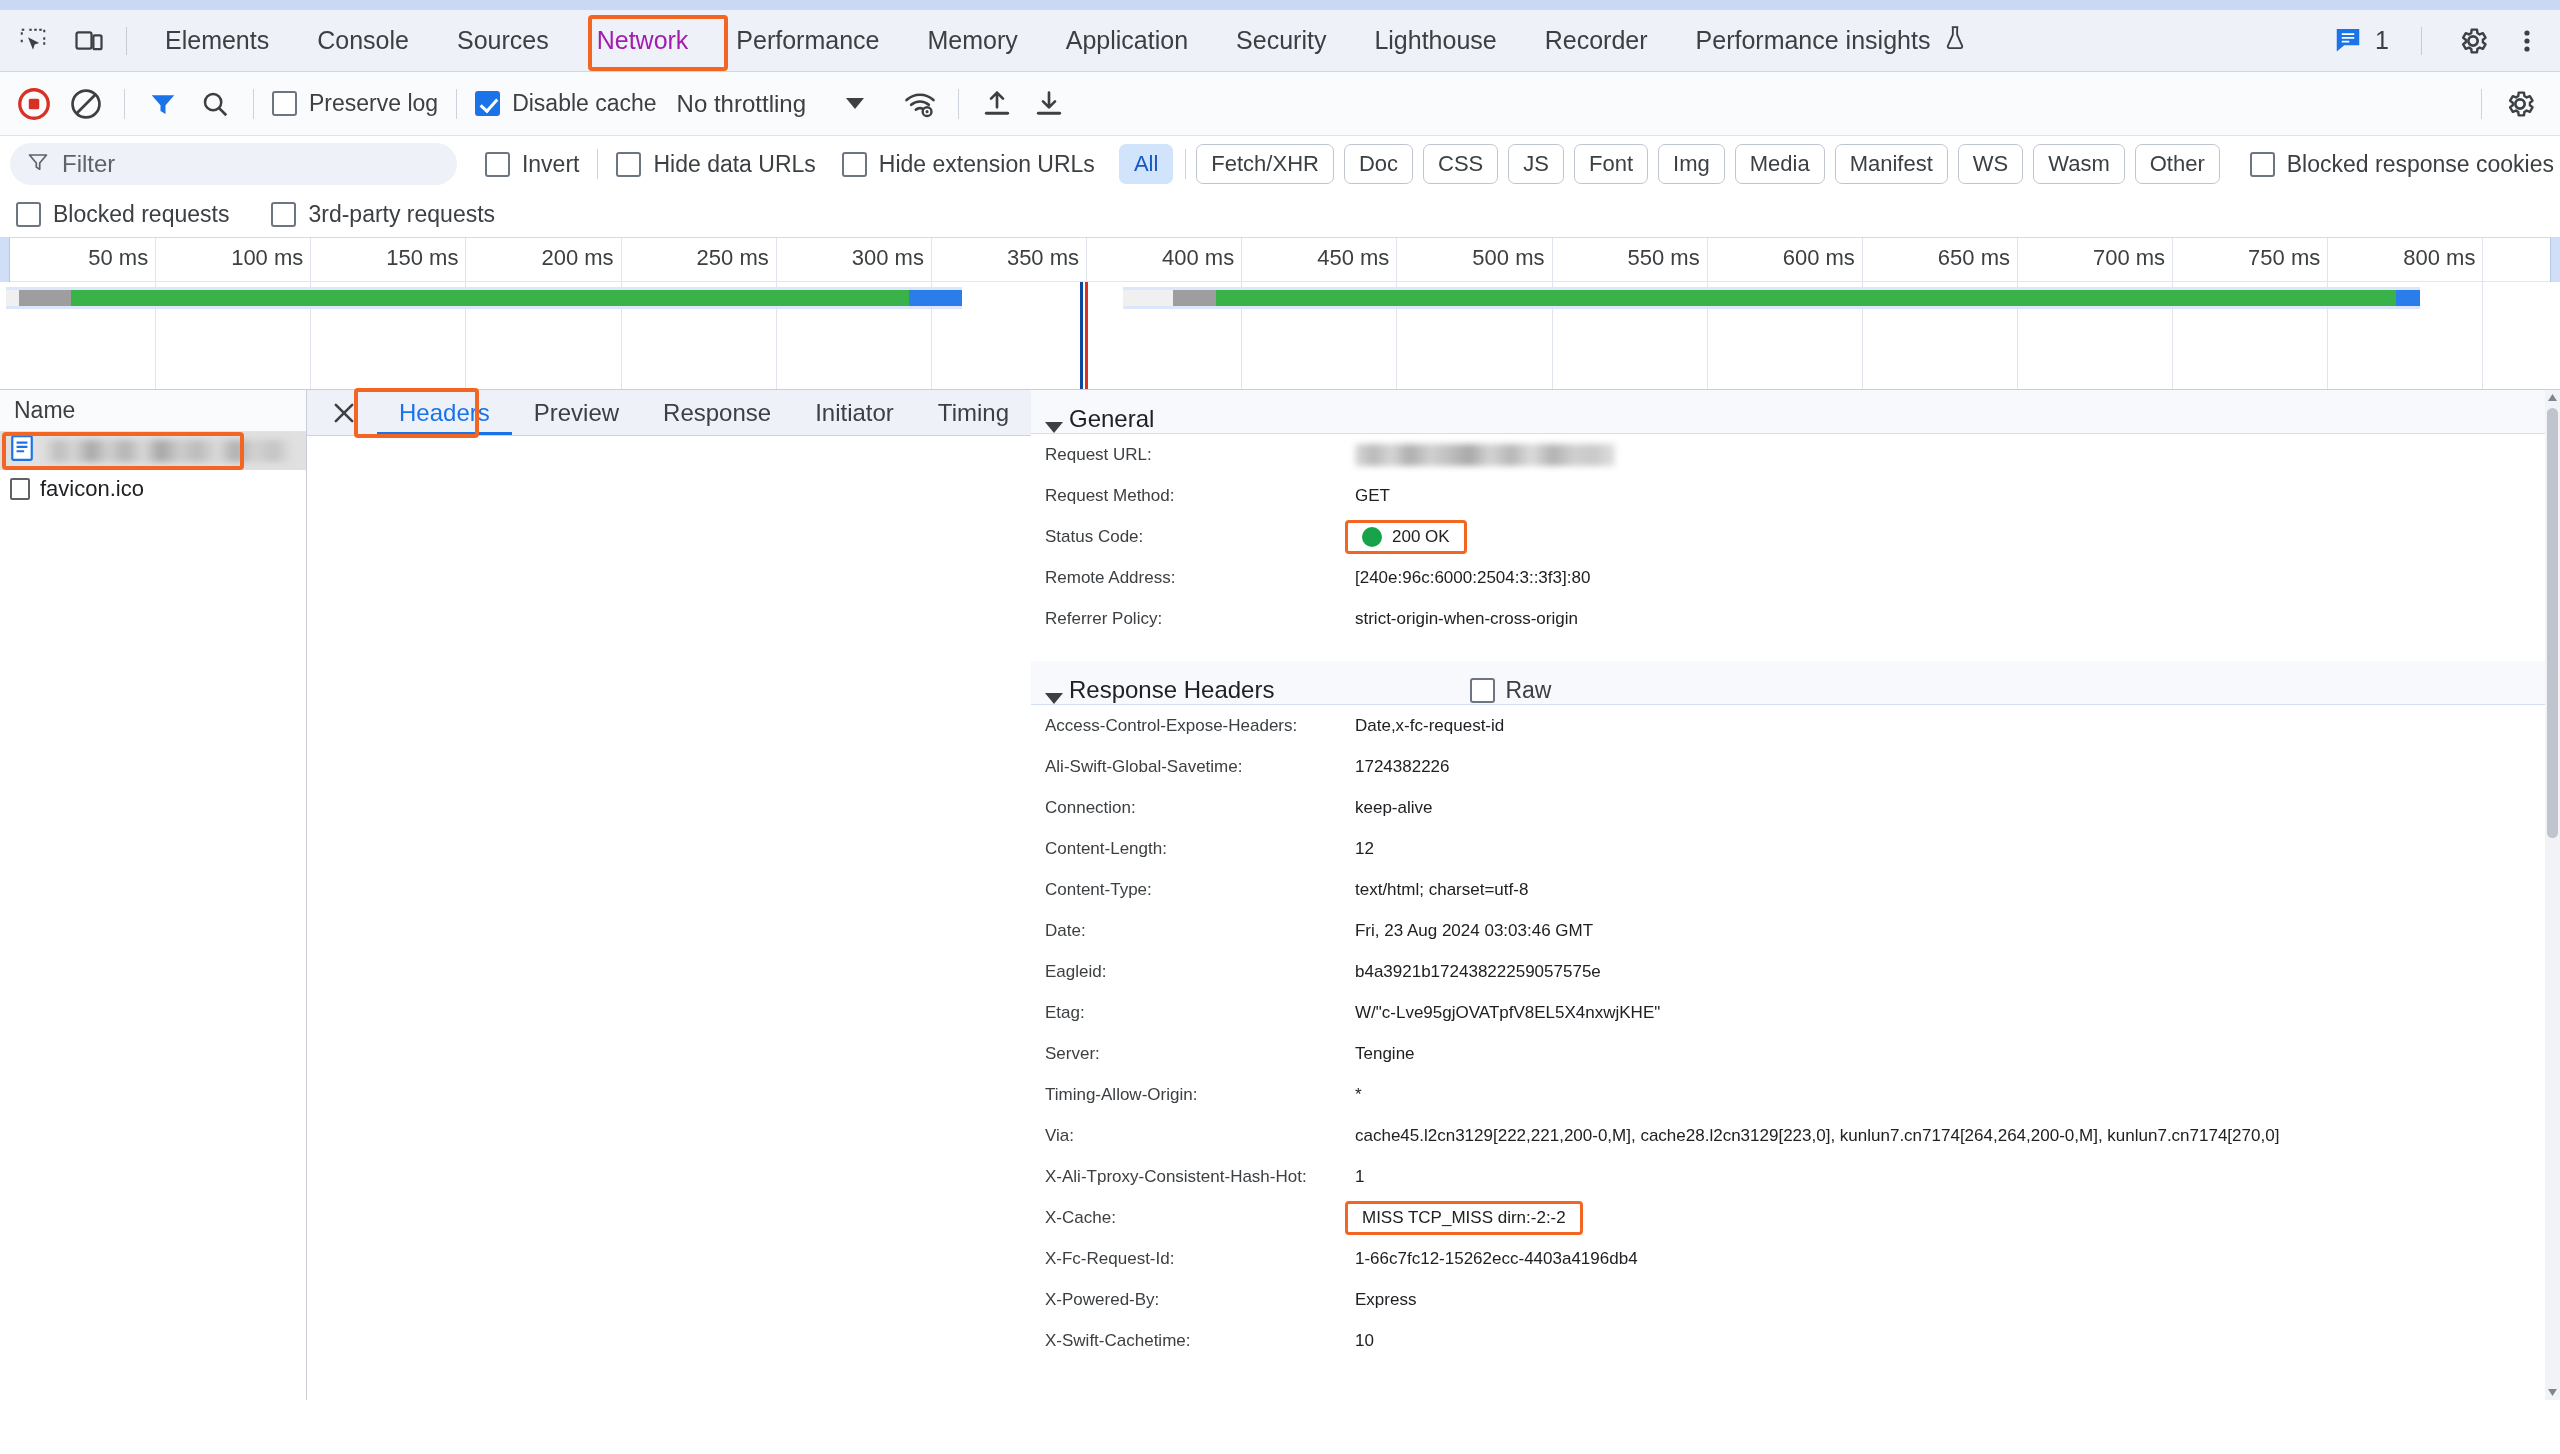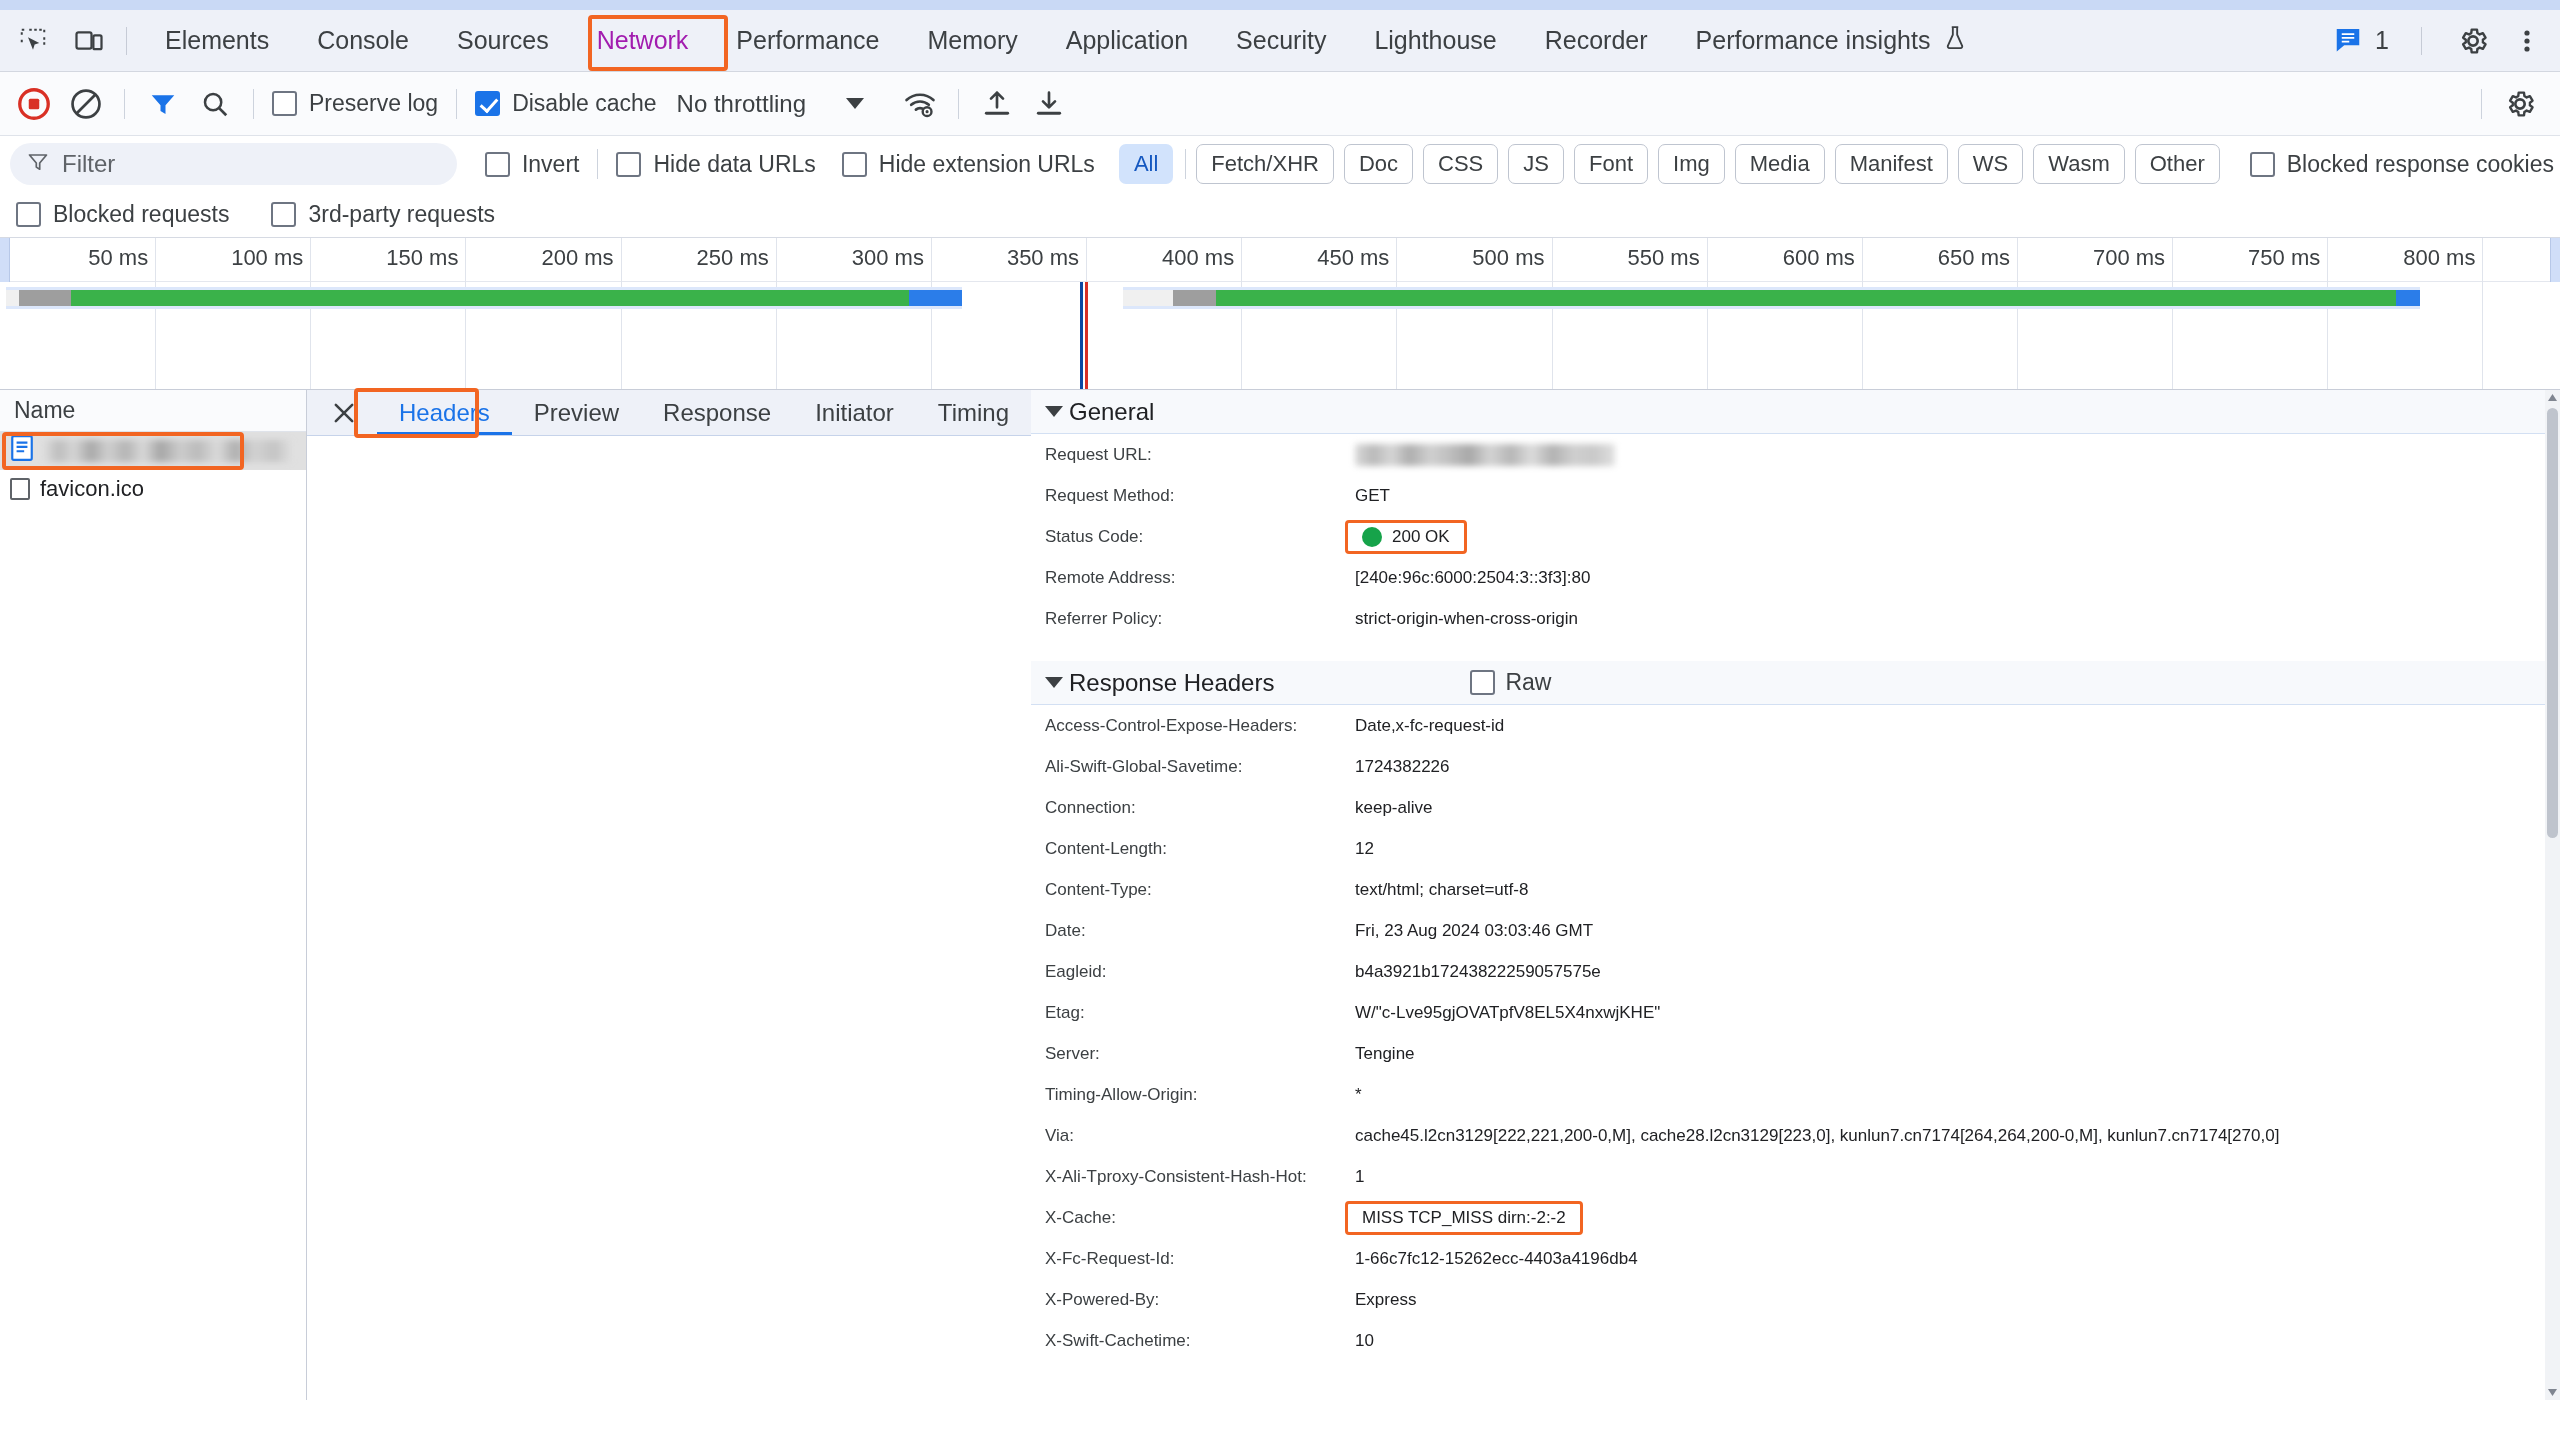--- a/index.html
+++ b/index.html
@@ -296,21 +296,21 @@
   .detail-body {
     flex: 1;
     overflow: hidden;
     position: relative;
     background: #fff;
   }
   .section-head {
     height: 44px;
     background: #f7f9fc;
     border-bottom: 1px solid #d3e0f3;
-    display: flex; align-items: center;
+    display: flex; align-items: flex-end;
     padding-left: 14px;
     gap: 6px;
   }
   .tri {
     width: 0; height: 0;
     border-left: 9px solid transparent;
     border-right: 9px solid transparent;
     border-top: 11px solid #3c4043;
     flex: 0 0 auto;
   }

